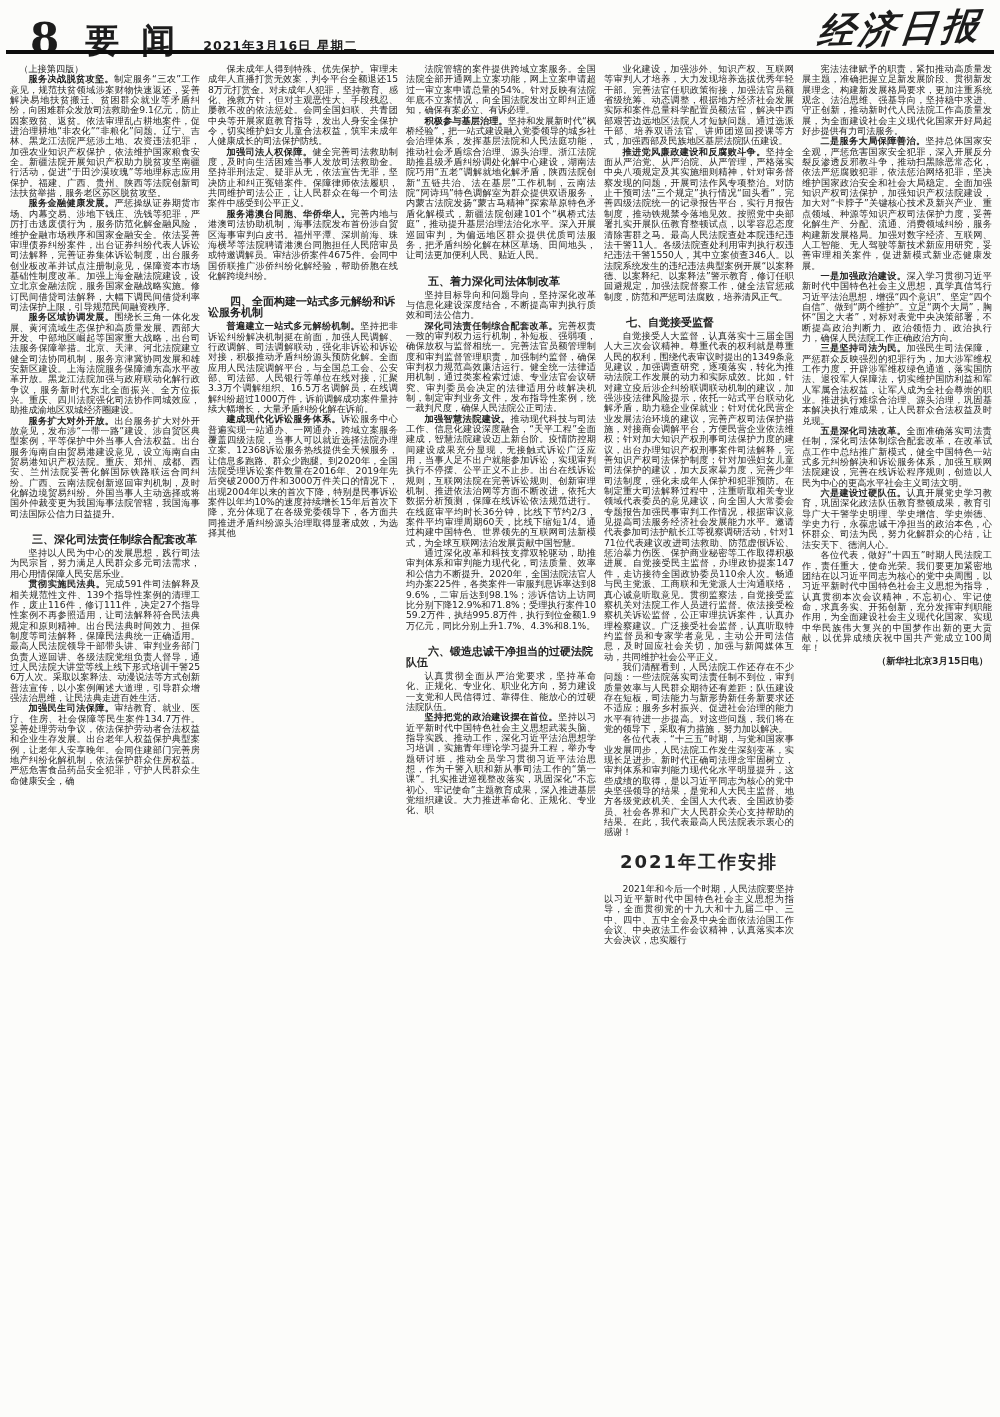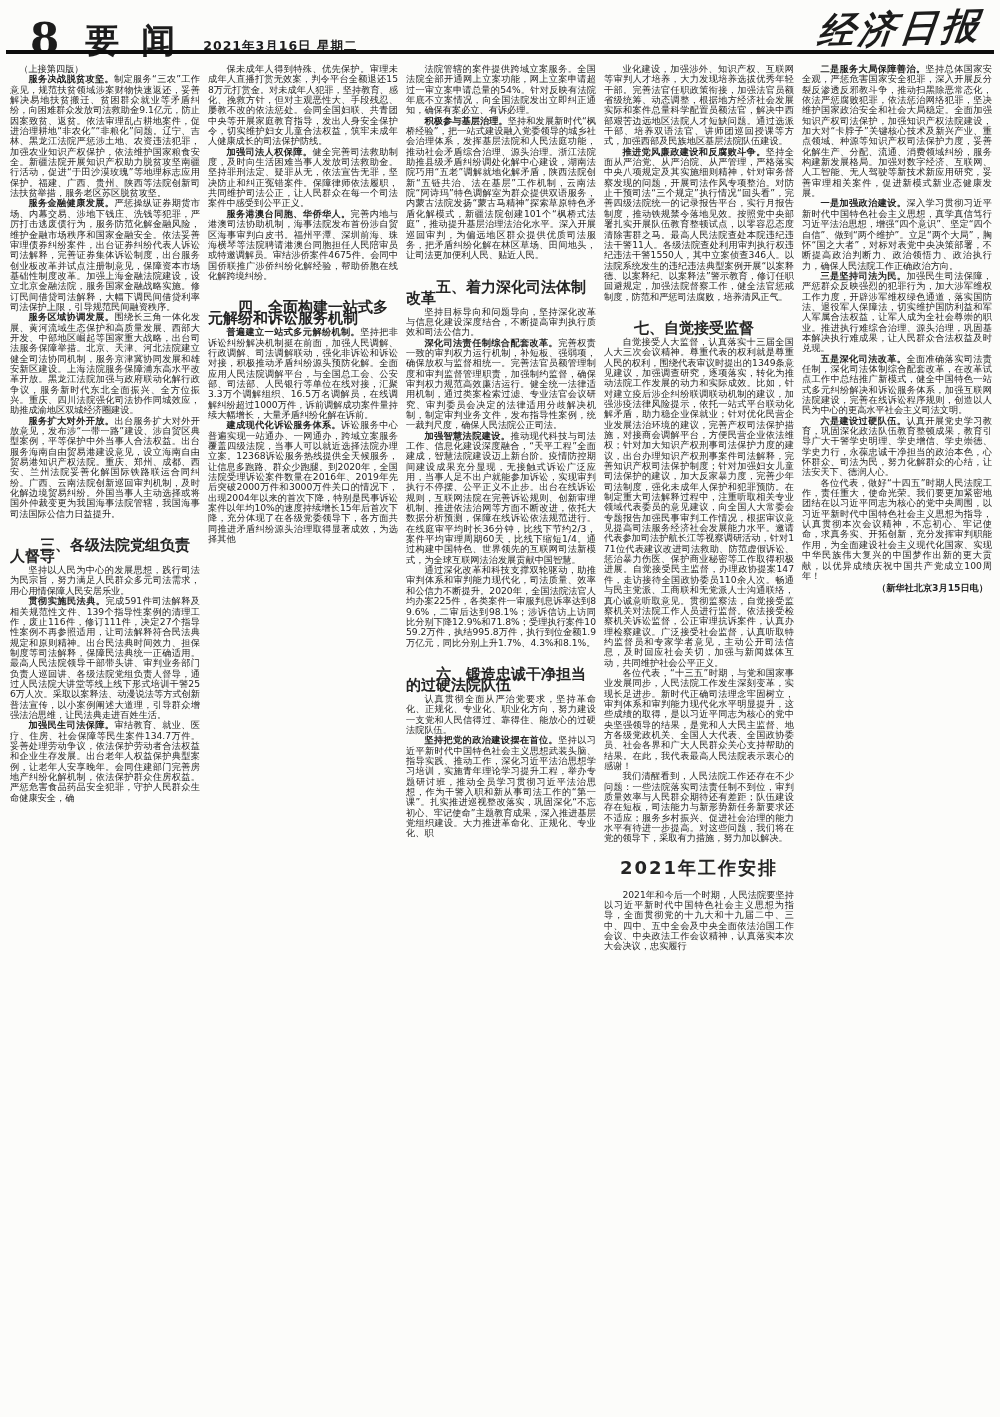--- a/index.html
+++ b/index.html
@@ -13,21 +13,21 @@
   .date-line{font-size:12.5px;font-weight:bold;margin-left:6px;letter-spacing:1px;padding-bottom:3px;white-space:nowrap;}
   .paper-name{position:absolute;right:18px;top:4px;font-family:"DejaVu Serif",serif;font-style:italic;font-weight:bold;font-size:37px;letter-spacing:4px;transform:skewX(-8deg) rotate(-2deg);white-space:nowrap;}
   .rule{position:absolute;left:6px;right:6px;top:50px;height:4px;background:#0d0d0d;}
   
   .body-wrap{position:absolute;left:10px;top:64px;width:982px;height:1348px;display:flex;gap:8px;}
   .col{width:190px;height:1348px;overflow:hidden;text-align:justify;text-justify:inter-character;word-break:break-all;font-size:9.2px;line-height:10.35px;color:#242424;}
   .col p{margin:0;text-indent:2em;}
   .col p b{font-weight:bold;}
   .col p.note{text-indent:1em;}
   .col p.credit{text-align:right;text-indent:0;padding-right:4px;margin-top:2px;font-weight:bold;}
-  .col h3{margin:21px 0 3px 0;font-size:15px;line-height:11px;font-weight:bold;text-indent:2em;text-align:left;}
+  .col h3{margin:15px 0 3px 0;font-size:11px;line-height:11px;font-weight:bold;text-indent:2em;text-align:left;}
   .col h2{margin:14px 0 12px 0;font-size:18px;line-height:20px;font-weight:bold;text-align:center;text-indent:0;letter-spacing:2px;}
 </style>
 </head>
 <body>
 
 <div class="page">
 
   <div class="masthead">
     <div class="mast-left">
       <span class="page-no">8</span>
@@ -41,21 +41,21 @@
     <div class="rule"></div>
   </div>
 
   <div class="body-wrap">
     <div class="col">
         <p class="note">（上接第四版）</p>
         <p><b>服务决战脱贫攻坚。</b>制定服务“三农”工作意见，规范扶贫领域涉案财物快速返还，妥善解决易地扶贫搬迁、贫困群众就业等矛盾纠纷，向困难群众发放司法救助金9.1亿元，防止因案致贫、返贫。依法审理乱占耕地案件，促进治理耕地“非农化”“非粮化”问题。辽宁、吉林、黑龙江法院严惩涉土地、农资违法犯罪，加强农业知识产权保护，依法维护国家粮食安全。新疆法院开展知识产权助力脱贫攻坚南疆行活动，促进“于田沙漠玫瑰”等地理标志应用保护。福建、广西、贵州、陕西等法院创新司法扶贫举措，服务老区苏区脱贫攻坚。</p>
         <p><b>服务金融健康发展。</b>严惩操纵证券期货市场、内幕交易、涉地下钱庄、洗钱等犯罪，严厉打击逃废债行为，服务防范化解金融风险，维护金融市场秩序和国家金融安全。依法妥善审理债券纠纷案件，出台证券纠纷代表人诉讼司法解释，完善证券集体诉讼制度，出台服务创业板改革并试点注册制意见，保障资本市场基础性制度改革。加强上海金融法院建设，设立北京金融法院，服务国家金融战略实施。修订民间借贷司法解释，大幅下调民间借贷利率司法保护上限，引导规范民间融资秩序。</p>
         <p><b>服务区域协调发展。</b>围绕长三角一体化发展、黄河流域生态保护和高质量发展、西部大开发、中部地区崛起等国家重大战略，出台司法服务保障举措。北京、天津、河北法院建立健全司法协同机制，服务京津冀协同发展和雄安新区建设。上海法院服务保障浦东高水平改革开放。黑龙江法院加强与政府联动化解行政争议，服务新时代东北全面振兴、全方位振兴。重庆、四川法院强化司法协作同城效应，助推成渝地区双城经济圈建设。</p>
         <p><b>服务扩大对外开放。</b>出台服务扩大对外开放意见，发布涉“一带一路”建设、涉自贸区典型案例，平等保护中外当事人合法权益。出台服务海南自由贸易港建设意见，设立海南自由贸易港知识产权法院。重庆、郑州、成都、西安、兰州法院妥善化解国际铁路联运合同纠纷。广西、云南法院创新巡回审判机制，及时化解边境贸易纠纷。外国当事人主动选择或将国外仲裁变更为我国海事法院管辖，我国海事司法国际公信力日益提升。</p>
-        <h3>三、各级法院党组负责人督导</h3>
+        <h3>三、深化司法责任制综合配套改革</h3>
         <p>坚持以人民为中心的发展思想，践行司法为民宗旨，努力满足人民群众多元司法需求，用心用情保障人民安居乐业。</p>
         <p><b>贯彻实施民法典。</b>完成591件司法解释及相关规范性文件、139个指导性案例的清理工作，废止116件，修订111件，决定27个指导性案例不再参照适用，让司法解释符合民法典规定和原则精神。出台民法典时间效力、担保制度等司法解释，保障民法典统一正确适用。最高人民法院领导干部带头讲、审判业务部门负责人巡回讲、各级法院党组负责人督导，通过人民法院大讲堂等线上线下形式培训干警256万人次。采取以案释法、动漫说法等方式创新普法宣传，以小案例阐述大道理，引导群众增强法治思维，让民法典走进百姓生活。</p>
         <p><b>加强民生司法保障。</b>审结教育、就业、医疗、住房、社会保障等民生案件134.7万件。妥善处理劳动争议，依法保护劳动者合法权益和企业生存发展。出台老年人权益保护典型案例，让老年人安享晚年。会同住建部门完善房地产纠纷化解机制，依法保护群众住房权益。严惩危害食品药品安全犯罪，守护人民群众生命健康安全，确</p>
       </div>
     <div class="col">
         <p>保未成年人得到特殊、优先保护。审理未成年人直播打赏无效案，判令平台全额退还158万元打赏金。对未成年人犯罪，坚持教育、感化、挽救方针，但对主观恶性大、手段残忍、屡教不改的依法惩处。会同全国妇联、共青团中央等开展家庭教育指导，发出人身安全保护令，切实维护妇女儿童合法权益，筑牢未成年人健康成长的司法保护防线。</p>
         <p><b>加强司法人权保障。</b>健全完善司法救助制度，及时向生活困难当事人发放司法救助金。坚持罪刑法定、疑罪从无，依法宣告无罪，坚决防止和纠正冤错案件。保障律师依法履职，共同维护司法公正，让人民群众在每一个司法案件中感受到公平正义。</p>
         <p><b>服务港澳台同胞、华侨华人。</b>完善内地与港澳司法协助机制，海事法院发布首份涉自贸区海事审判白皮书。福州平潭、深圳前海、珠海横琴等法院聘请港澳台同胞担任人民陪审员或特邀调解员。审结涉侨案件4675件。会同中国侨联推广涉侨纠纷化解经验，帮助侨胞在线化解跨境纠纷。</p>
         <h3>四、全面构建一站式多元解纷和诉讼服务机制</h3>
         <p><b>普遍建立一站式多元解纷机制。</b>坚持把非诉讼纠纷解决机制挺在前面，加强人民调解、行政调解、司法调解联动，强化非诉讼和诉讼对接，积极推动矛盾纠纷源头预防化解。全面应用人民法院调解平台，与全国总工会、公安部、司法部、人民银行等单位在线对接，汇聚3.3万个调解组织、16.5万名调解员，在线调解纠纷超过1000万件，诉前调解成功案件量持续大幅增长，大量矛盾纠纷化解在诉前。</p>
@@ -71,26 +71,27 @@
         <p>通过深化改革和科技支撑双轮驱动，助推审判体系和审判能力现代化，司法质量、效率和公信力不断提升。2020年，全国法院法官人均办案225件，各类案件一审服判息诉率达到89.6%，二审后达到98.1%；涉诉信访上访同比分别下降12.9%和71.8%；受理执行案件1059.2万件，执结995.8万件，执行到位金额1.9万亿元，同比分别上升1.7%、4.3%和8.1%。</p>
         <h3>六、锻造忠诚干净担当的过硬法院队伍</h3>
         <p>认真贯彻全面从严治党要求，坚持革命化、正规化、专业化、职业化方向，努力建设一支党和人民信得过、靠得住、能放心的过硬法院队伍。</p>
         <p><b>坚持把党的政治建设摆在首位。</b>坚持以习近平新时代中国特色社会主义思想武装头脑、指导实践、推动工作，深化习近平法治思想学习培训，实施青年理论学习提升工程，举办专题研讨班，推动全员学习贯彻习近平法治思想，作为干警入职和新从事司法工作的“第一课”。扎实推进巡视整改落实，巩固深化“不忘初心、牢记使命”主题教育成果，深入推进基层党组织建设。大力推进革命化、正规化、专业化、职</p>
       </div>
     <div class="col">
         <p>业化建设，加强涉外、知识产权、互联网等审判人才培养，大力发现培养选拔优秀年轻干部。完善法官任职政策衔接，加强法官员额省级统筹、动态调整，根据地方经济社会发展实际和案件总量科学配置员额法官，解决中西部艰苦边远地区法院人才短缺问题。通过选派干部、培养双语法官、讲师团巡回授课等方式，加强西部及民族地区基层法院队伍建设。</p>
         <p><b>推进党风廉政建设和反腐败斗争。</b>坚持全面从严治党、从严治院、从严管理，严格落实中央八项规定及其实施细则精神，针对审务督察发现的问题，开展司法作风专项整治。对防止干预司法“三个规定”执行情况“回头看”，完善四级法院统一的记录报告平台，实行月报告制度，推动铁规禁令落地见效。按照党中央部署扎实开展队伍教育整顿试点，以零容忍态度清除害群之马。最高人民法院查处本院违纪违法干警11人。各级法院查处利用审判执行权违纪违法干警1550人，其中立案侦查346人。以法院系统发生的违纪违法典型案例开展“以案释德、以案释纪、以案释法”警示教育，修订任职回避规定，加强法院督察工作，健全法官惩戒制度，防范和严惩司法腐败，培养清风正气。</p>
         <h3>七、自觉接受监督</h3>
         <p>自觉接受人大监督，认真落实十三届全国人大三次会议精神。尊重代表的权利就是尊重人民的权利，围绕代表审议时提出的1349条意见建议，加强调查研究，逐项落实，转化为推动法院工作发展的动力和实际成效。比如，针对建立疫后涉企纠纷联调联动机制的建议，加强涉疫法律风险提示，依托一站式平台联动化解矛盾，助力稳企业保就业；针对优化民营企业发展法治环境的建议，完善产权司法保护措施，对接商会调解平台，方便民营企业依法维权；针对加大知识产权刑事司法保护力度的建议，出台办理知识产权刑事案件司法解释，完善知识产权司法保护制度；针对加强妇女儿童司法保护的建议，加大反家暴力度，完善少年司法制度，强化未成年人保护和犯罪预防。在制定重大司法解释过程中，注重听取相关专业领域代表委员的意见建议，向全国人大常委会专题报告加强民事审判工作情况，根据审议意见提高司法服务经济社会发展能力水平。邀请代表参加司法护航长江等视察调研活动，针对171位代表建议改进司法救助、防范虚假诉讼、惩治暴力伤医、保护商业秘密等工作取得积极进展。自觉接受民主监督，办理政协提案147件，走访接待全国政协委员110余人次。畅通与民主党派、工商联和无党派人士沟通联络，真心诚意听取意见。贯彻监察法，自觉接受监察机关对法院工作人员进行监督。依法接受检察机关诉讼监督，公正审理抗诉案件，认真办理检察建议。广泛接受社会监督，认真听取特约监督员和专家学者意见，主动公开司法信息，及时回应社会关切，加强与新闻媒体互动，共同维护社会公平正义。</p>
+        <p>我们清醒看到，人民法院工作还存在不少问题：一些法院落实司法责任制不到位，审判质量效率与人民群众期待还有差距；队伍建设存在短板，司法能力与新形势新任务新要求还不适应；服务乡村振兴、促进社会治理的能力水平有待进一步提高。对这些问题，我们将在党的领导下，采取有力措施，努力加以解决。</p>
         <p>各位代表，“十三五”时期，与党和国家事业发展同步，人民法院工作发生深刻变革，实现长足进步。新时代正确司法理念牢固树立，审判体系和审判能力现代化水平明显提升，这些成绩的取得，是以习近平同志为核心的党中央坚强领导的结果，是党和人大民主监督、地方各级党政机关、全国人大代表、全国政协委员、社会各界和广大人民群众关心支持帮助的结果。在此，我代表最高人民法院表示衷心的感谢！</p>
-        <p>我们清醒看到，人民法院工作还存在不少问题：一些法院落实司法责任制不到位，审判质量效率与人民群众期待还有差距；队伍建设存在短板，司法能力与新形势新任务新要求还不适应；服务乡村振兴、促进社会治理的能力水平有待进一步提高。对这些问题，我们将在党的领导下，采取有力措施，努力加以解决。</p>
         <h2>2021年工作安排</h2>
         <p>2021年和今后一个时期，人民法院要坚持以习近平新时代中国特色社会主义思想为指导，全面贯彻党的十九大和十九届二中、三中、四中、五中全会及中央全面依法治国工作会议、中央政法工作会议精神，认真落实本次大会决议，忠实履行</p>
       </div>
     <div class="col">
+        <p>宪法法律赋予的职责，紧扣推动高质量发展主题，准确把握立足新发展阶段、贯彻新发展理念、构建新发展格局要求，更加注重系统观念、法治思维、强基导向，坚持稳中求进、守正创新，推动新时代人民法院工作高质量发展，为全面建设社会主义现代化国家开好局起好步提供有力司法服务。</p>
         <p><b>二是服务大局保障善治。</b>坚持总体国家安全观，严惩危害国家安全犯罪，深入开展反分裂反渗透反邪教斗争，推动扫黑除恶常态化，依法严惩腐败犯罪，依法惩治网络犯罪，坚决维护国家政治安全和社会大局稳定。全面加强知识产权司法保护，加强知识产权法院建设，加大对“卡脖子”关键核心技术及新兴产业、重点领域、种源等知识产权司法保护力度，妥善化解生产、分配、流通、消费领域纠纷，服务构建新发展格局。加强对数字经济、互联网、人工智能、无人驾驶等新技术新应用研究，妥善审理相关案件，促进新模式新业态健康发展。</p>
         <p><b>一是加强政治建设。</b>深入学习贯彻习近平新时代中国特色社会主义思想，真学真信笃行习近平法治思想，增强“四个意识”、坚定“四个自信”、做到“两个维护”。立足“两个大局”，胸怀“国之大者”，对标对表党中央决策部署，不断提高政治判断力、政治领悟力、政治执行力，确保人民法院工作正确政治方向。</p>
         <p><b>三是坚持司法为民。</b>加强民生司法保障，严惩群众反映强烈的犯罪行为，加大涉军维权工作力度，开辟涉军维权绿色通道，落实国防法、退役军人保障法，切实维护国防利益和军人军属合法权益，让军人成为全社会尊崇的职业。推进执行难综合治理、源头治理，巩固基本解决执行难成果，让人民群众合法权益及时兑现。</p>
         <p><b>五是深化司法改革。</b>全面准确落实司法责任制，深化司法体制综合配套改革，在改革试点工作中总结推广新模式，健全中国特色一站式多元纠纷解决和诉讼服务体系，加强互联网法院建设，完善在线诉讼程序规则，创造以人民为中心的更高水平社会主义司法文明。</p>
         <p><b>六是建设过硬队伍。</b>认真开展党史学习教育，巩固深化政法队伍教育整顿成果，教育引导广大干警学史明理、学史增信、学史崇德、学史力行，永葆忠诚干净担当的政治本色，心怀群众、司法为民，努力化解群众的心结，让法安天下、德润人心。</p>
         <p>各位代表，做好“十四五”时期人民法院工作，责任重大，使命光荣。我们要更加紧密地团结在以习近平同志为核心的党中央周围，以习近平新时代中国特色社会主义思想为指导，认真贯彻本次会议精神，不忘初心、牢记使命，求真务实、开拓创新，充分发挥审判职能作用，为全面建设社会主义现代化国家、实现中华民族伟大复兴的中国梦作出新的更大贡献，以优异成绩庆祝中国共产党成立100周年！</p>
         <p class="credit">（新华社北京3月15日电）</p>
       </div>
   </div>
 

